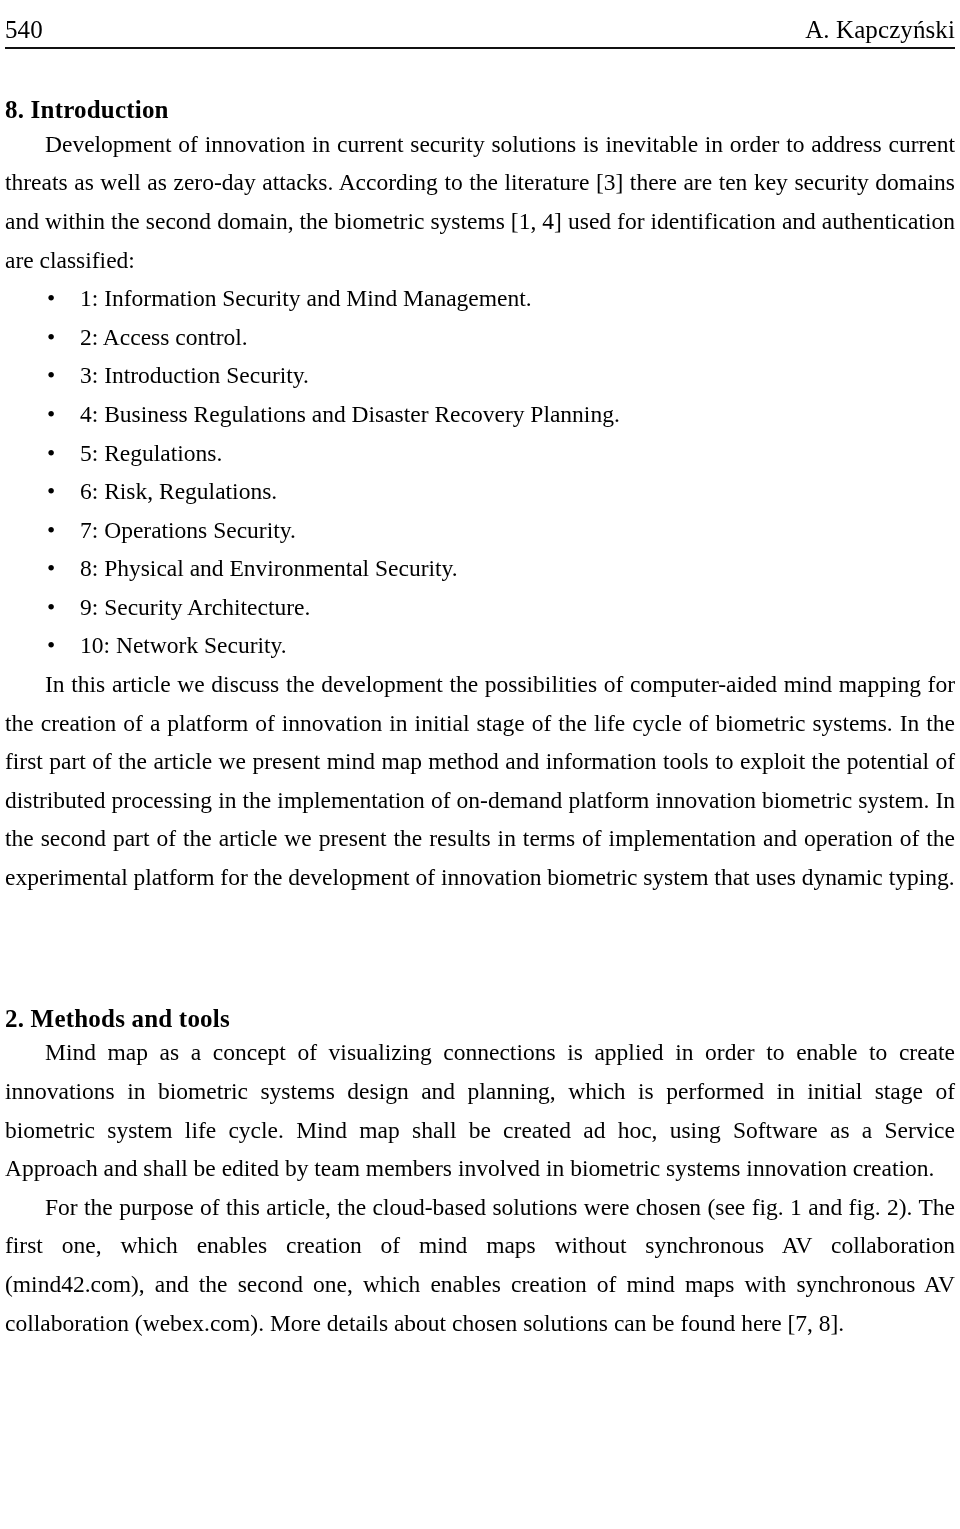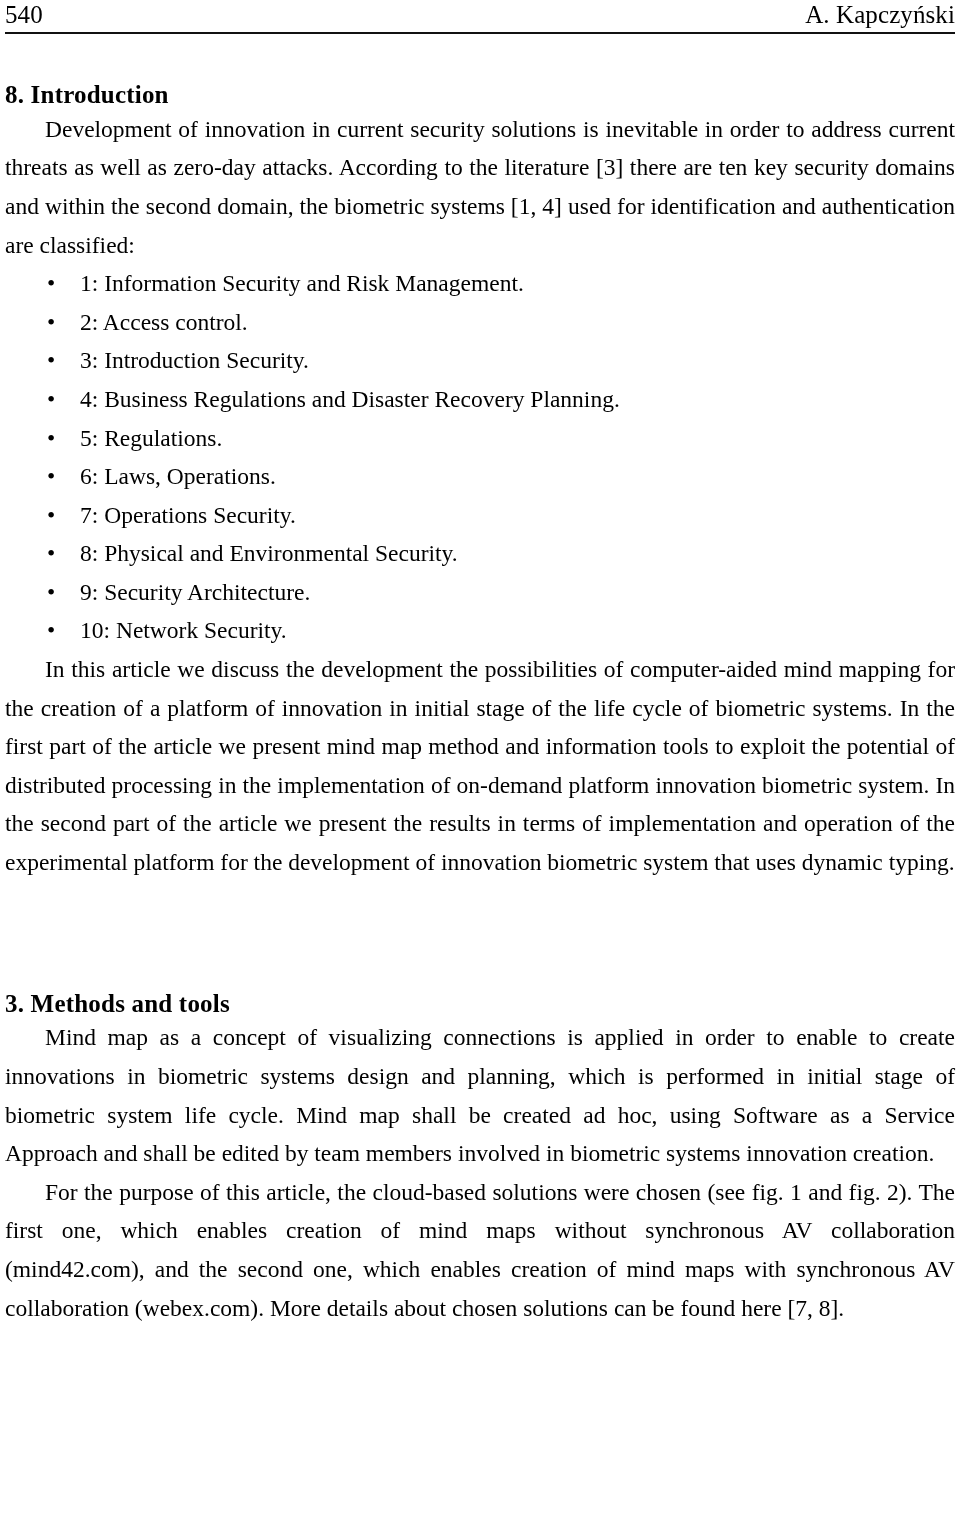--- a/index.html
+++ b/index.html
@@ -22,21 +22,21 @@
     padding: 0 5px;
   }
 
   
   .runhead {
     display: flex;
     align-items: baseline;
     justify-content: space-between;
     font-size: 25px;
     line-height: 1.0;
-    padding-top: 2px;
+    padding-top: 17px;
     letter-spacing: 0.1px;
   }
   .runhead .folio { white-space: nowrap; }
   .runhead .author { white-space: nowrap; text-align: right; }
   .head-rule {
     border: 0;
     border-top: 2px solid #111111;
     margin: 5px 0 0 0;
     height: 0;
   }
@@ -100,35 +100,35 @@
     <span class="author">A. Kapczyński</span>
   </div>
   <hr class="head-rule">
 
   <div class="sec1-wrap">
     <h2 class="section">8. Introduction</h2>
 
     <p class="body indent p-first">Development of innovation in current security solutions is inevitable in order to address current threats as well as zero-day attacks. According to the literature [3] there are ten key security domains and within the second domain, the biometric systems [1, 4] used for identification and authentication are classified:</p>
 
     <ul class="domains">
-      <li><span class="bullet">•</span><span>1: Information Security and Risk Management.</span></li>
+      <li><span class="bullet">•</span><span>1: Information Security and Mind Management.</span></li>
       <li><span class="bullet">•</span><span>2: Access control.</span></li>
       <li><span class="bullet">•</span><span>3: Introduction Security.</span></li>
       <li><span class="bullet">•</span><span>4: Business Regulations and Disaster Recovery Planning.</span></li>
       <li><span class="bullet">•</span><span>5: Regulations.</span></li>
-      <li><span class="bullet">•</span><span>6: Laws, Operations.</span></li>
+      <li><span class="bullet">•</span><span>6: Risk, Regulations.</span></li>
       <li><span class="bullet">•</span><span>7: Operations Security.</span></li>
       <li><span class="bullet">•</span><span>8: Physical and Environmental Security.</span></li>
       <li><span class="bullet">•</span><span>9: Security Architecture.</span></li>
       <li><span class="bullet">•</span><span>10: Network Security.</span></li>
     </ul>
 
     <p class="body indent p-after-list">In this article we discuss the development the possibilities of computer-aided mind mapping for the creation of a platform of innovation in initial stage of the life cycle of biometric systems. In the first part of the article we present mind map method and information tools to exploit the potential of distributed processing in the implementation of on-demand platform innovation biometric system. In the second part of the article we present the results in terms of implementation and operation of the experimental platform for the development of innovation biometric system that uses dynamic typing.</p>
   </div>
 
   <div class="sec2-wrap">
-    <h2 class="section">3. Methods and tools</h2>
+    <h2 class="section">2. Methods and tools</h2>
 
     <p class="body indent p-sec2-first">Mind map as a concept of visualizing connections is applied in order to enable to create innovations in biometric systems design and planning, which is performed in initial stage of biometric system life cycle. Mind map shall be created ad hoc, using Software as a Service Approach and shall be edited by team members involved in biometric systems innovation creation.</p>
     <p class="body indent">For the purpose of this article, the cloud-based solutions were chosen (see fig. 1 and fig. 2). The first one, which enables creation of mind maps without synchronous AV collaboration (mind42.com), and the second one, which enables creation of mind maps with synchronous AV collaboration (webex.com). More details about chosen solutions can be found here [7, 8].</p>
   </div>
 
 </div>
 
 </body></html>

